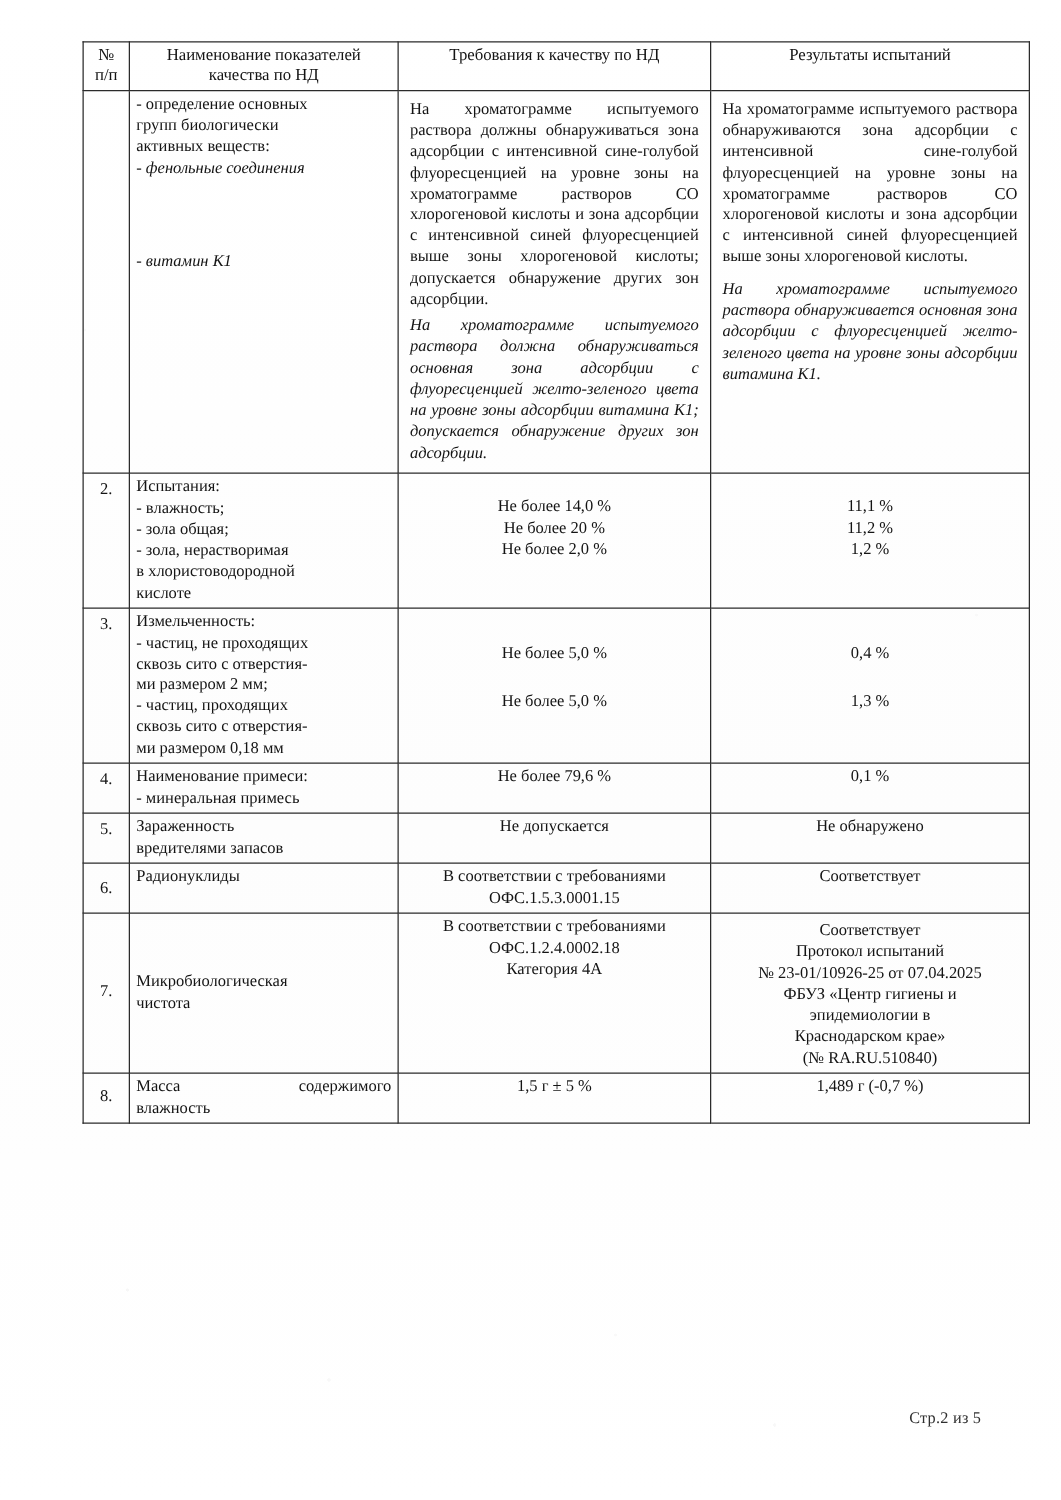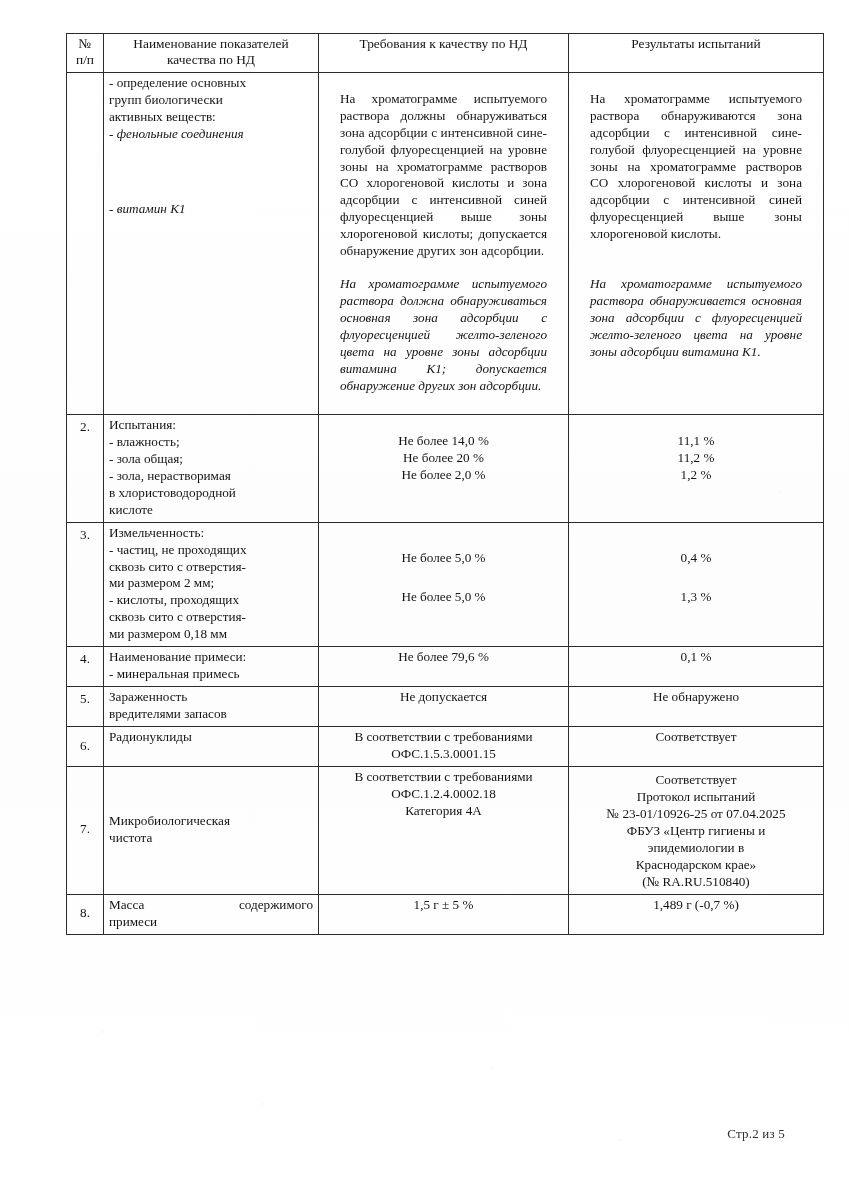--- a/index.html
+++ b/index.html
@@ -84,21 +84,21 @@
   .cell-num.mid { vertical-align: middle; }
   .cell-name   { text-align: left; margin-left: 26px; }
   .cell-center { text-align: center; vertical-align: middle; margin-left: 28px; }
   .cell-center.top { vertical-align: top; padding-top: 5px; }
 
   .just {
     text-align: justify;
     text-align-last: left;
     hyphens: manual;
   }
-  .just p { margin: 16px; }
+  .just p { margin: 4px; }
   .just p + p { margin-top: 0px; font-style: italic; }
 
   .ital { font-style: italic; }
 
   .gap-lines { display: block; height: 1px; }
 
   .stack-line { display: block; }
   .spacer-sm { display: block; height: 13px; }
   .spacer-md { display: block; height: 22px; }
   .spacer-lg { display: block; height: 36px; }
@@ -203,21 +203,21 @@
         </td>
       </tr>
 
       <tr>
         <td class="cell-num top">3.</td>
         <td class="cell-name">
           <span class="stack-line">Измельченность:</span>
           <span class="stack-line">- частиц, не проходящих</span>
           <span class="stack-line">сквозь сито с отверстия-</span>
           <span class="stack-line">ми размером 2 мм;</span>
-          <span class="stack-line">-     кислоты,    проходящих</span>
+          <span class="stack-line">-     частиц,    проходящих</span>
           <span class="stack-line">сквозь сито с отверстия-</span>
           <span class="stack-line">ми размером 0,18 мм</span>
         </td>
         <td class="cell-center top">
           <span class="spacer-md"></span>
           <span class="stack-line">Не более 5,0 %</span>
           <span class="spacer-md"></span>
           <span class="stack-line">Не более 5,0 %</span>
         </td>
         <td class="cell-center top">
@@ -282,21 +282,21 @@
         </td>
       </tr>
 
       <tr>
         <td class="cell-num mid">8.</td>
         <td class="cell-name">
           <span class="stack-line spread">
             <span>Масса</span>
             <span>содержимого</span>
           </span>
-          <span class="stack-line">примеси</span>
+          <span class="stack-line">влажность</span>
         </td>
         <td class="cell-center">1,5 г ± 5 %</td>
         <td class="cell-center">1,489 г (-0,7 %)</td>
       </tr>
 
     </tbody>
   </table>
 
   <div class="page-footer">Стр.2 из 5</div>
 

